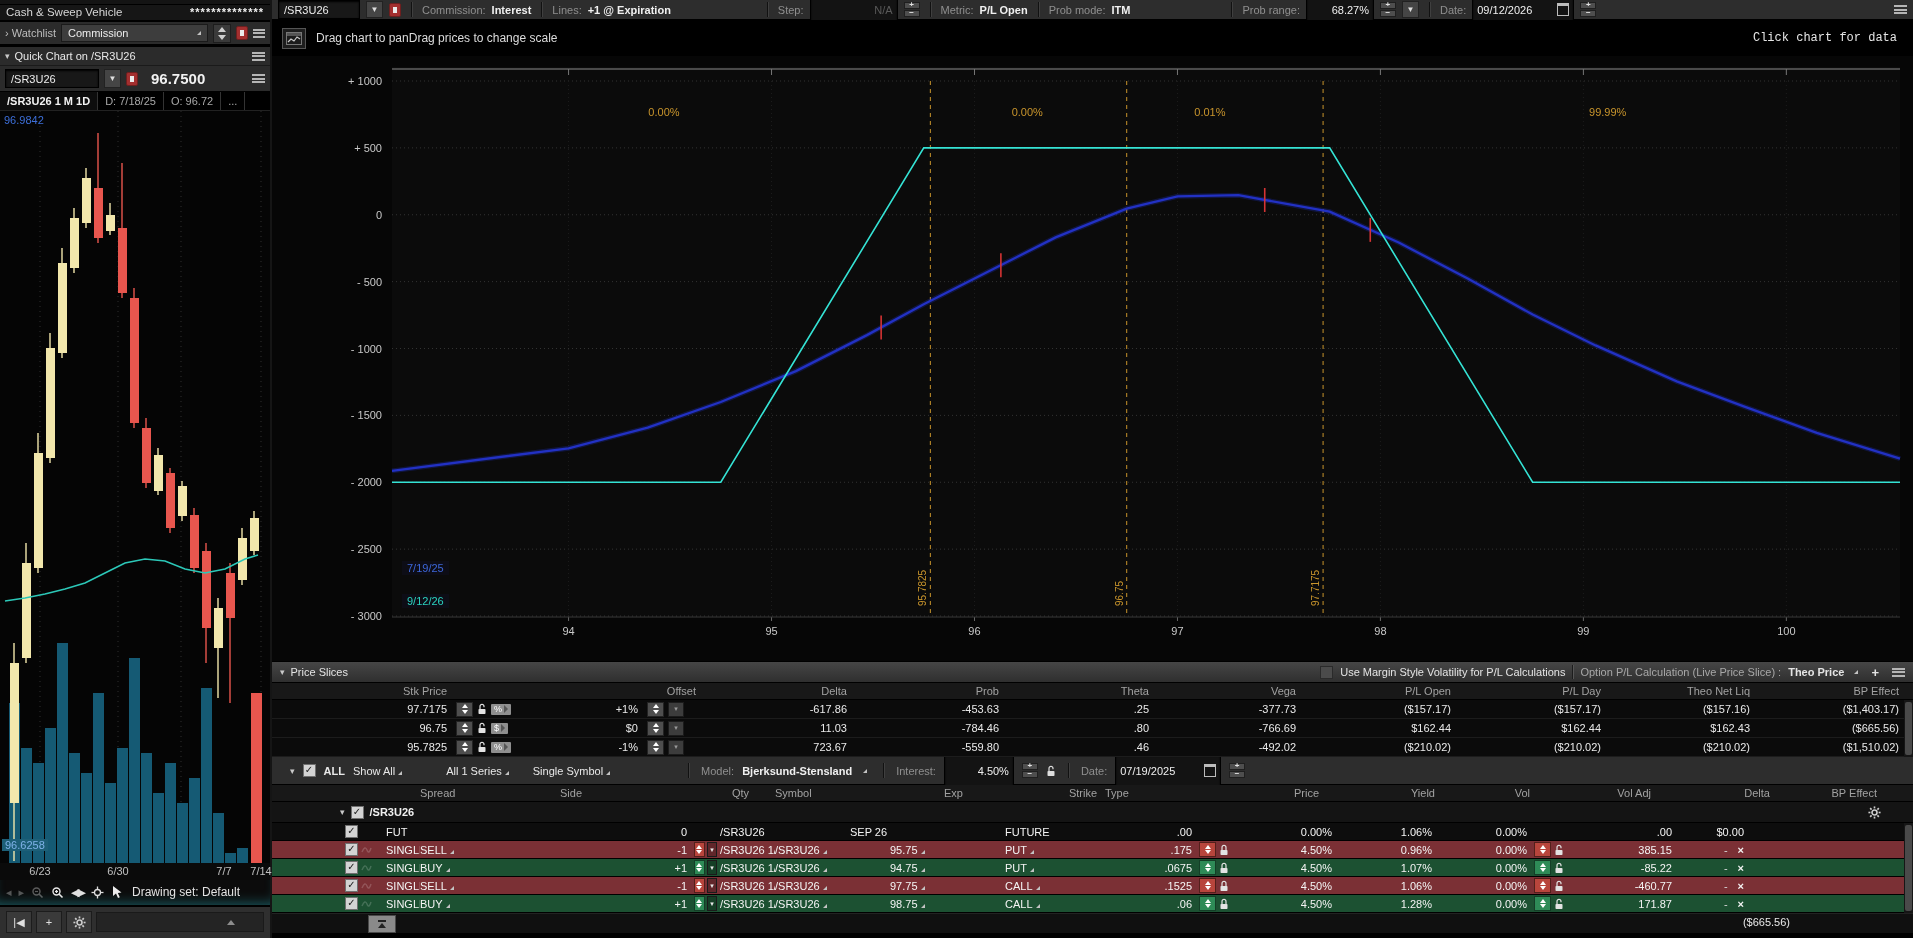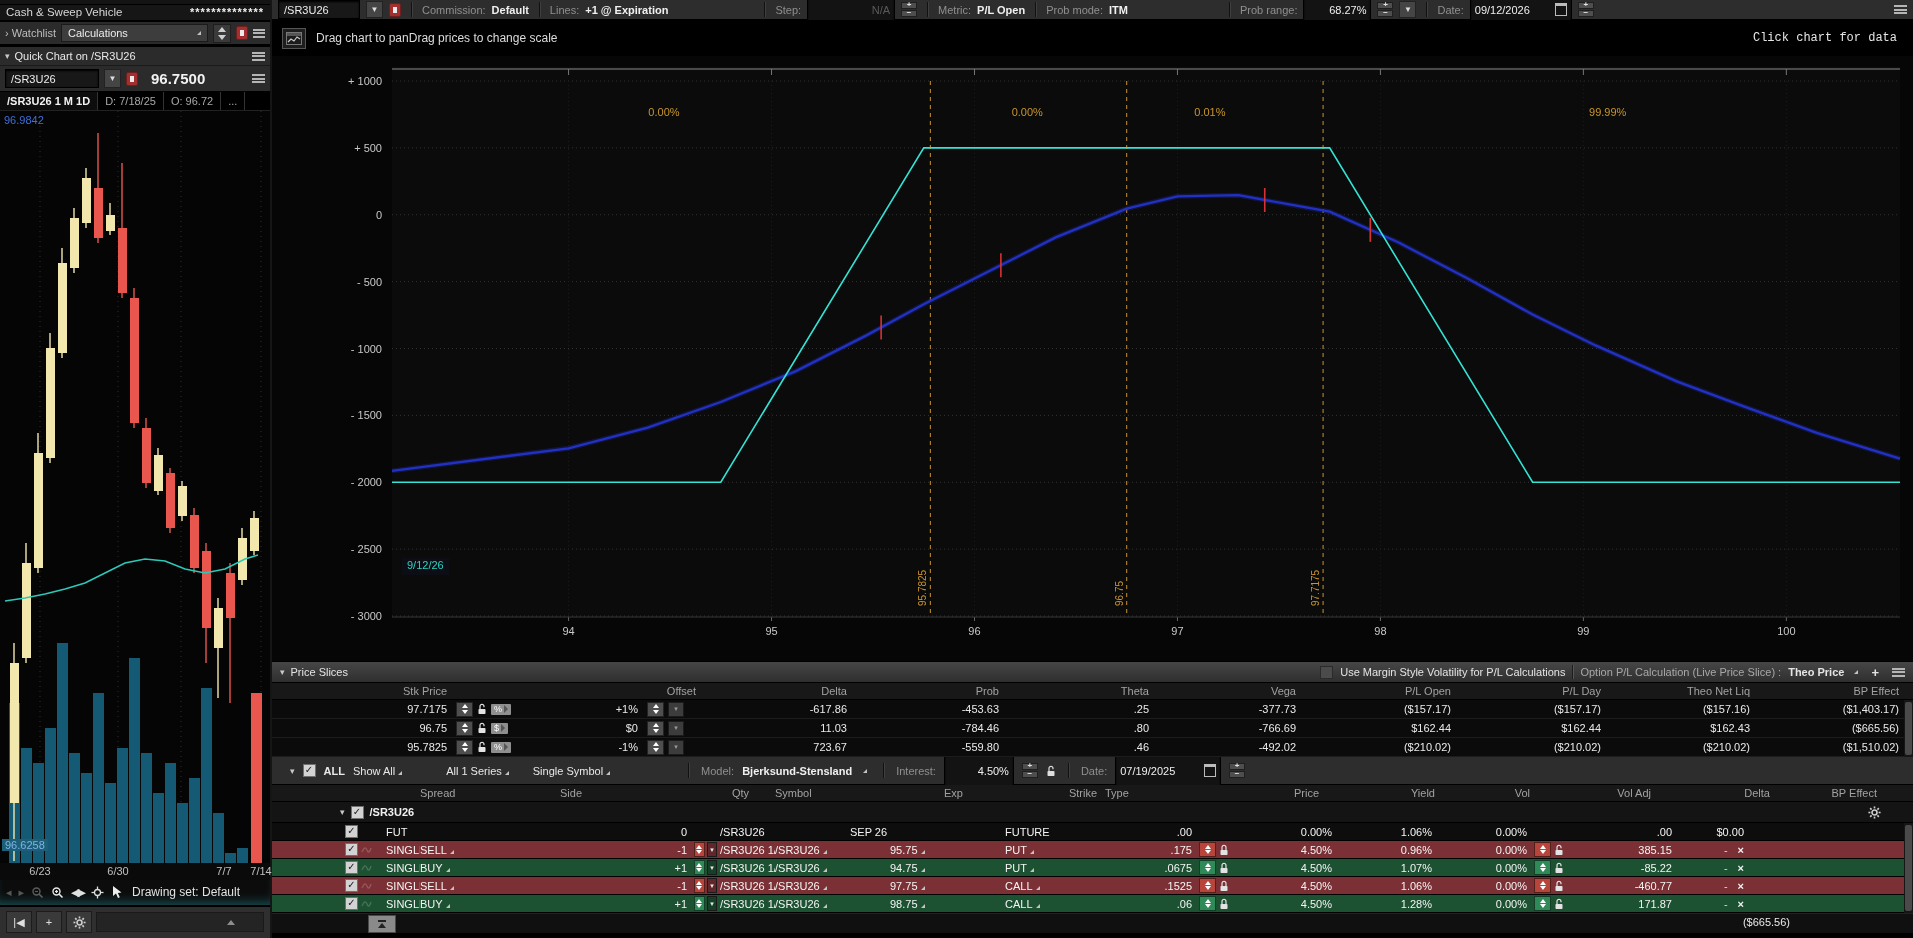--- a/index.html
+++ b/index.html
@@ -111,21 +111,21 @@
 
   <aside class="sidebar">
     <div class="sb-strip"></div>
     <div class="sb-cash">
       <span class="lab">Cash &amp; Sweep Vehicle</span>
       <span class="val">**************</span>
     </div>
     <div class="sb-row sb-watch">
       <span class="wl">›&nbsp;<span>Watchlist</span></span>
       <span class="selbox">
-          <span>Calculations</span>
+          <span>Commission</span>
           <span class="mk" style="margin-left:auto"></span>
         </span>
       <span class="wspin">
           <span class="tri-u"></span>
           <span class="tri-d"></span>
         </span>
       <span class="rb"></span>
       <span class="hamb" style="margin-left:auto"></span>
     </div>
     <div class="sb-row sb-qc">
@@ -286,21 +286,21 @@
   </aside>
 
   <main class="main">
 
     <div class="topbar">
       <span class="symbox" style="width:70px">/SR3U26</span>
       <span class="ddbtn" style="height:15px">▼</span>
       <span class="rb"></span>
       <span class="tsep"></span>
       <span class="tlab">Commission:</span>
-      <span class="tval">Default</span>
+      <span class="tval">Interest</span>
       <span class="tsep"></span>
       <span class="tlab">Lines:</span>
       <span class="tval">+1 @ Expiration</span>
       <span class="tsep" style="margin-left:90px"></span>
       <span class="tlab">Step:</span>
       <span class="inp" style="width:78px;justify-content:flex-end">
           <span class="dim">N/A</span>
         </span>
       <span class="stp">
           <i>+</i>
@@ -408,21 +408,21 @@
           <text x="1335.736204576044" y="60" fill="#c9952c" font-size="11" text-anchor="middle">99.99%</text>
           <polyline points="120,414.88125 296.5760430686414,392.27750000000003 375.7308209959631,371.68 448.79676985195215,346 523.8923283983864,315.10375 594.9286675639303,279.125 651.7577388963665,248.22875 722.7940780619103,212.25 783.682368775237,181.35375 854.7187079407809,152.59750000000003 905.4589502018845,140.29250000000002 966.3472409152082,139.22250000000003 1057.679676985195,155.67374999999998 1126.686406460297,186.57000000000005 1195.6931359353982,222.54874999999998 1260.6406460296096,258.5275 1323.5585464333785,289.42375 1404.7429340511424,325.40250000000003 1473.7496635262441,351.0825 1544.7860026917908,376.89625 1628,402.57624999999996" fill="none" stroke="#2231c4" stroke-width="5" opacity="0.28"></polyline>
           <polyline points="120,414.88125 296.5760430686414,392.27750000000003 375.7308209959631,371.68 448.79676985195215,346 523.8923283983864,315.10375 594.9286675639303,279.125 651.7577388963665,248.22875 722.7940780619103,212.25 783.682368775237,181.35375 854.7187079407809,152.59750000000003 905.4589502018845,140.29250000000002 966.3472409152082,139.22250000000003 1057.679676985195,155.67374999999998 1126.686406460297,186.57000000000005 1195.6931359353982,222.54874999999998 1260.6406460296096,258.5275 1323.5585464333785,289.42375 1404.7429340511424,325.40250000000003 1473.7496635262441,351.0825 1544.7860026917908,376.89625 1628,402.57624999999996" fill="none" stroke="#2231c4" stroke-width="2.3"></polyline>
           <polyline points="120,426.25 448.79676985195215,426.25 651.7577388963665,91.875 1057.679676985195,91.875 1260.6406460296096,426.25 1628,426.25" fill="none" stroke="#35e3d5" stroke-width="1.6"></polyline>
           <line x1="609.1359353970408" y1="259.4009374999992" x2="609.1359353970408" y2="283.4009374999992" stroke="#d63434" stroke-width="1.6"></line>
           <line x1="728.8829071332431" y1="197.160375" x2="728.8829071332431" y2="221.160375" stroke="#d63434" stroke-width="1.6"></line>
           <line x1="992.7321668909841" y1="131.97508333333366" x2="992.7321668909841" y2="155.97508333333366" stroke="#d63434" stroke-width="1.6"></line>
           <line x1="1098.2718707940787" y1="161.84801470588246" x2="1098.2718707940787" y2="185.84801470588246" stroke="#d63434" stroke-width="1.6"></line>
         </svg>
       <div class="legend-date" style="top:505px"><span id="ld0" style="color: rgb(60, 102, 216);">7/19/25</span></div>
-      <div class="legend-date" style="top:502px"><span id="ld1" style="color: rgb(43, 211, 192);">9/12/26</span></div>
+      <div class="legend-date" style="top:538px"><span id="ld1" style="color: rgb(43, 211, 192);">9/12/26</span></div>
     </div>
 
     <div class="secbar">
       <span class="caret">▾</span>
       <span>Price Slices</span>
       <span style="margin-left:auto;display:flex;align-items:center;gap:7px">
         <span class="cb off"></span>
         <span>Use Margin Style Volatility for P/L Calculations</span>
         <span class="vr"></span>
         <span style="color:#a8a8a8">Option P/L Calculation (Live Price Slice) :</span>

